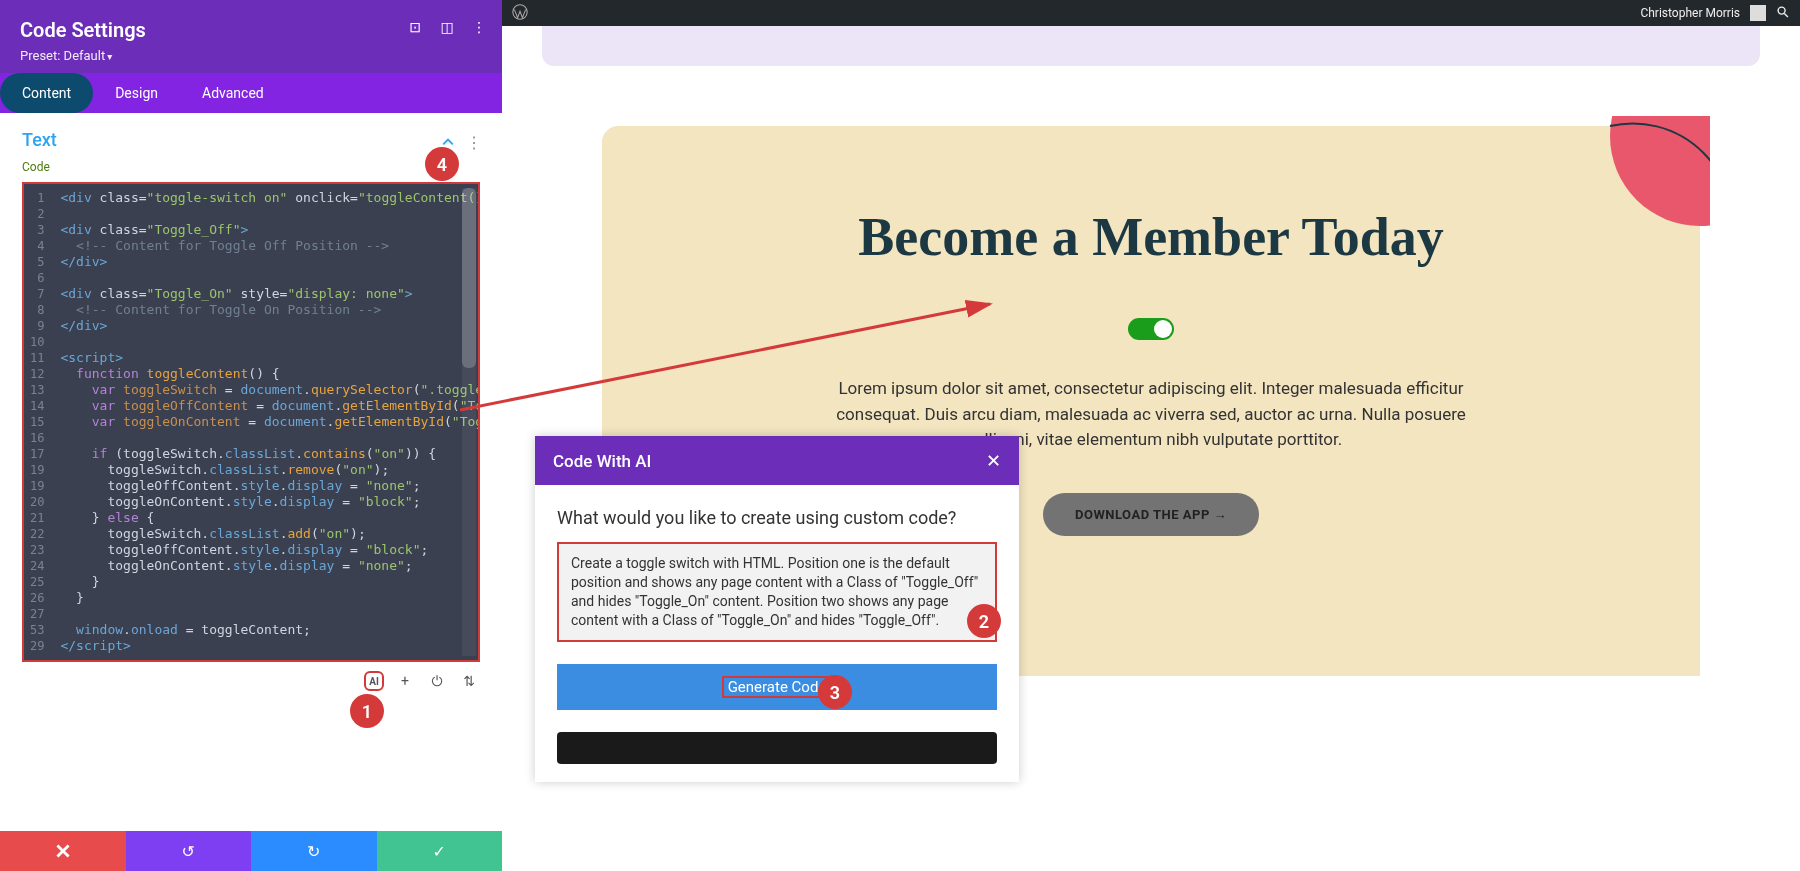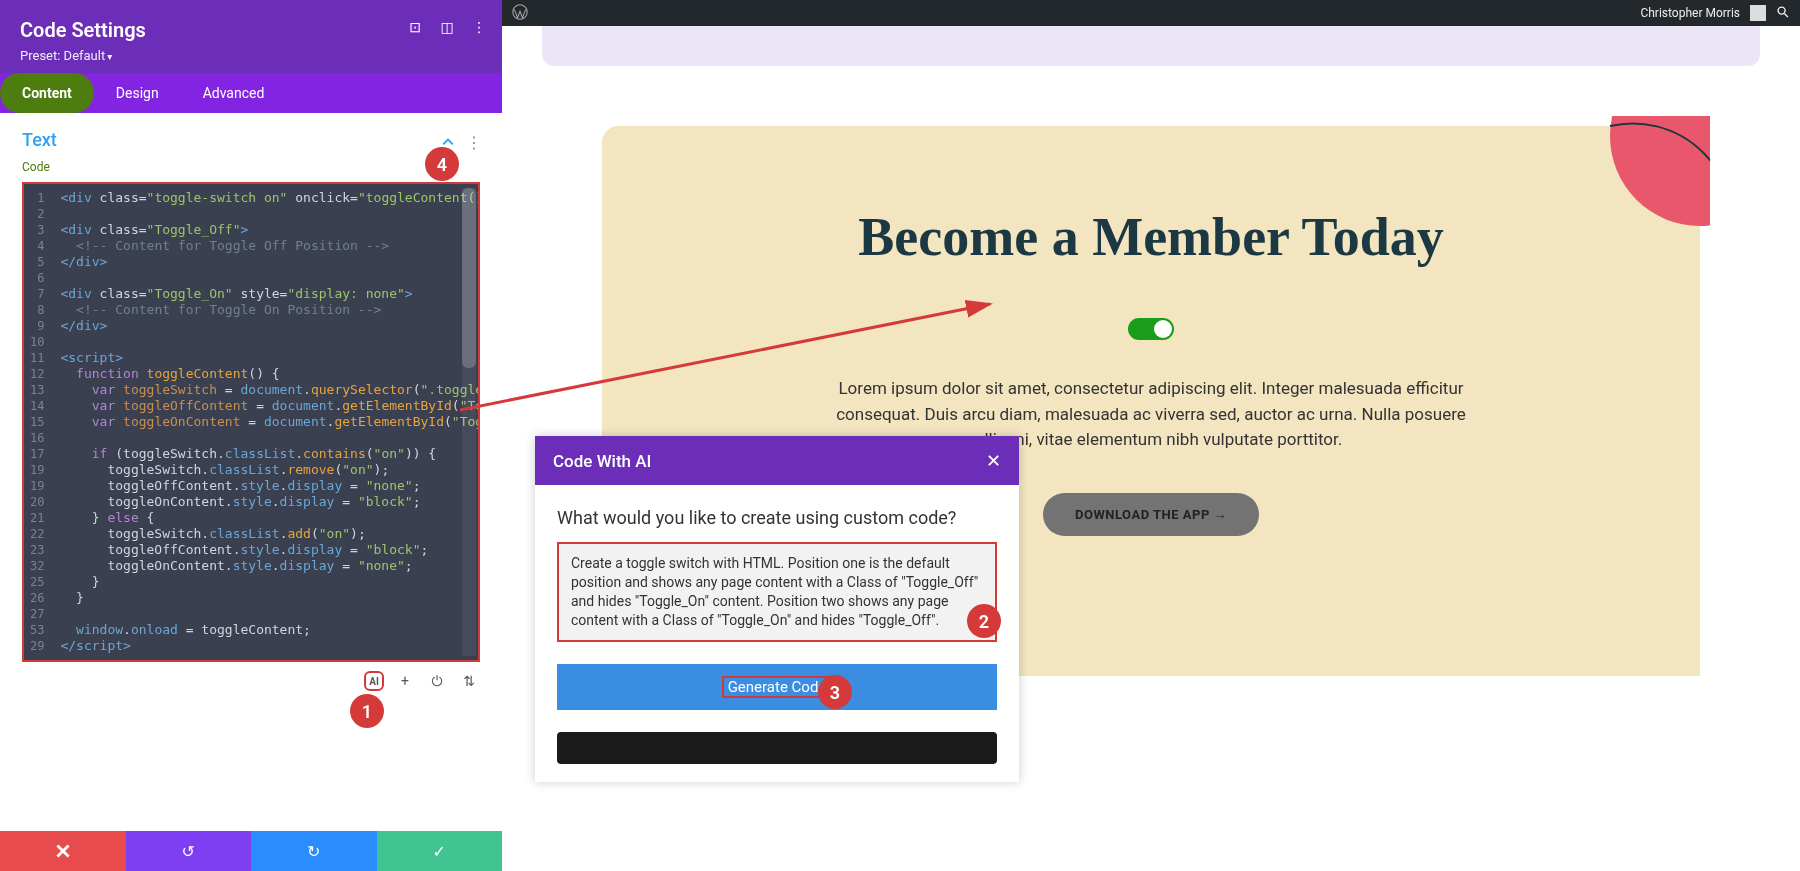--- a/index.html
+++ b/index.html
@@ -9,21 +9,21 @@
 .sidebar { position: absolute; left: 0; top: 0; width: 502px; height: 871px; background: #fff; display: flex; flex-direction: column; }
 .panel-header { background: #6c2eb9; color: #fff; padding: 18px 20px 10px; position: relative; }
 .panel-title { font-size: 20px; font-weight: 600; }
 .preset-line { font-size: 13px; margin-top: 6px; opacity: 0.9; }
 .preset-caret { font-size: 10px; margin-left: 2px; }
 .header-icons { position: absolute; top: 18px; right: 14px; display: flex; gap: 14px; }
 .hicon { width: 18px; height: 18px; color: #fff; display: flex; align-items: center; justify-content: center; font-size: 14px; cursor: pointer; }
 
 .tabs { background: #8324e2; display: flex; }
 .tab { padding: 12px 22px; color: #fff; font-size: 14px; cursor: pointer; }
-.tab.active { background: #4d7c0f; font-weight: 700; border-radius: 20px; }
+.tab.active { background: #0c4a6e; font-weight: 400; border-radius: 20px; }
 
 .section { padding: 16px 22px 6px; }
 .section-row { display: flex; justify-content: space-between; align-items: center; }
 .section-title { color: #2ea3f2; font-size: 18px; font-weight: 500; }
 .section-actions { display: flex; gap: 10px; color: #8b8b8b; }
 .sicon { width: 14px; height: 14px; cursor: pointer; }
 
 .code-label { padding: 4px 22px 8px; font-size: 12px; color: #4d7c0f; }
 
 .editor-wrap { margin: 0 22px; border: 2px solid #d03a3a; position: relative; }
@@ -148,21 +148,21 @@
           <div>14</div>
           <div>15</div>
           <div>16</div>
           <div>17</div>
           <div>19</div>
           <div>19</div>
           <div>20</div>
           <div>21</div>
           <div>22</div>
           <div>23</div>
-          <div>32</div>
+          <div>24</div>
           <div>25</div>
           <div>26</div>
           <div>27</div>
           <div>53</div>
           <div>29</div>
         </div>
       <div class="code-body" id="codebody"><div><span class="t-tag">&lt;div</span> <span class="t-attr">class=</span><span class="t-str">"toggle-switch on"</span> <span class="t-attr">onclick=</span><span class="t-str">"toggleContent()"</span></div><div>&nbsp;</div><div><span class="t-tag">&lt;div</span> <span class="t-attr">class=</span><span class="t-str">"Toggle_Off"</span><span class="t-tag">&gt;</span></div><div>  <span class="t-com">&lt;!-- Content for Toggle Off Position --&gt;</span></div><div><span class="t-tag">&lt;/div&gt;</span></div><div>&nbsp;</div><div><span class="t-tag">&lt;div</span> <span class="t-attr">class=</span><span class="t-str">"Toggle_On"</span> <span class="t-attr">style=</span><span class="t-str">"display: none"</span><span class="t-tag">&gt;</span></div><div>  <span class="t-com">&lt;!-- Content for Toggle On Position --&gt;</span></div><div><span class="t-tag">&lt;/div&gt;</span></div><div>&nbsp;</div><div><span class="t-tag">&lt;script&gt;</span></div><div>  <span class="t-kw">function</span> <span class="t-fn">toggleContent</span>() {</div><div>    <span class="t-kw">var</span> <span class="t-id">toggleSwitch</span> = <span class="t-prop">document</span>.<span class="t-fn">querySelector</span>(<span class="t-str">".toggle-switch"</span>);</div><div>    <span class="t-kw">var</span> <span class="t-id">toggleOffContent</span> = <span class="t-prop">document</span>.<span class="t-fn">getElementById</span>(<span class="t-str">"Toggle_Off"</span>);</div><div>    <span class="t-kw">var</span> <span class="t-id">toggleOnContent</span> = <span class="t-prop">document</span>.<span class="t-fn">getElementById</span>(<span class="t-str">"Toggle_On"</span>);</div><div>&nbsp;</div><div>    <span class="t-kw">if</span> (toggleSwitch.<span class="t-prop">classList</span>.<span class="t-fn">contains</span>(<span class="t-str">"on"</span>)) {</div><div>      toggleSwitch.<span class="t-prop">classList</span>.<span class="t-fn">remove</span>(<span class="t-str">"on"</span>);</div><div>      toggleOffContent.<span class="t-prop">style</span>.<span class="t-prop">display</span> = <span class="t-str">"none"</span>;</div><div>      toggleOnContent.<span class="t-prop">style</span>.<span class="t-prop">display</span> = <span class="t-str">"block"</span>;</div><div>    } <span class="t-kw">else</span> {</div><div>      toggleSwitch.<span class="t-prop">classList</span>.<span class="t-fn">add</span>(<span class="t-str">"on"</span>);</div><div>      toggleOffContent.<span class="t-prop">style</span>.<span class="t-prop">display</span> = <span class="t-str">"block"</span>;</div><div>      toggleOnContent.<span class="t-prop">style</span>.<span class="t-prop">display</span> = <span class="t-str">"none"</span>;</div><div>    }</div><div>  }</div><div>&nbsp;</div><div>  <span class="t-prop">window</span>.<span class="t-prop">onload</span> = toggleContent;</div><div><span class="t-tag">&lt;/script&gt;</span></div></div>
       <div class="scrollbar">
           <div class="scrollthumb"></div>
         </div>

